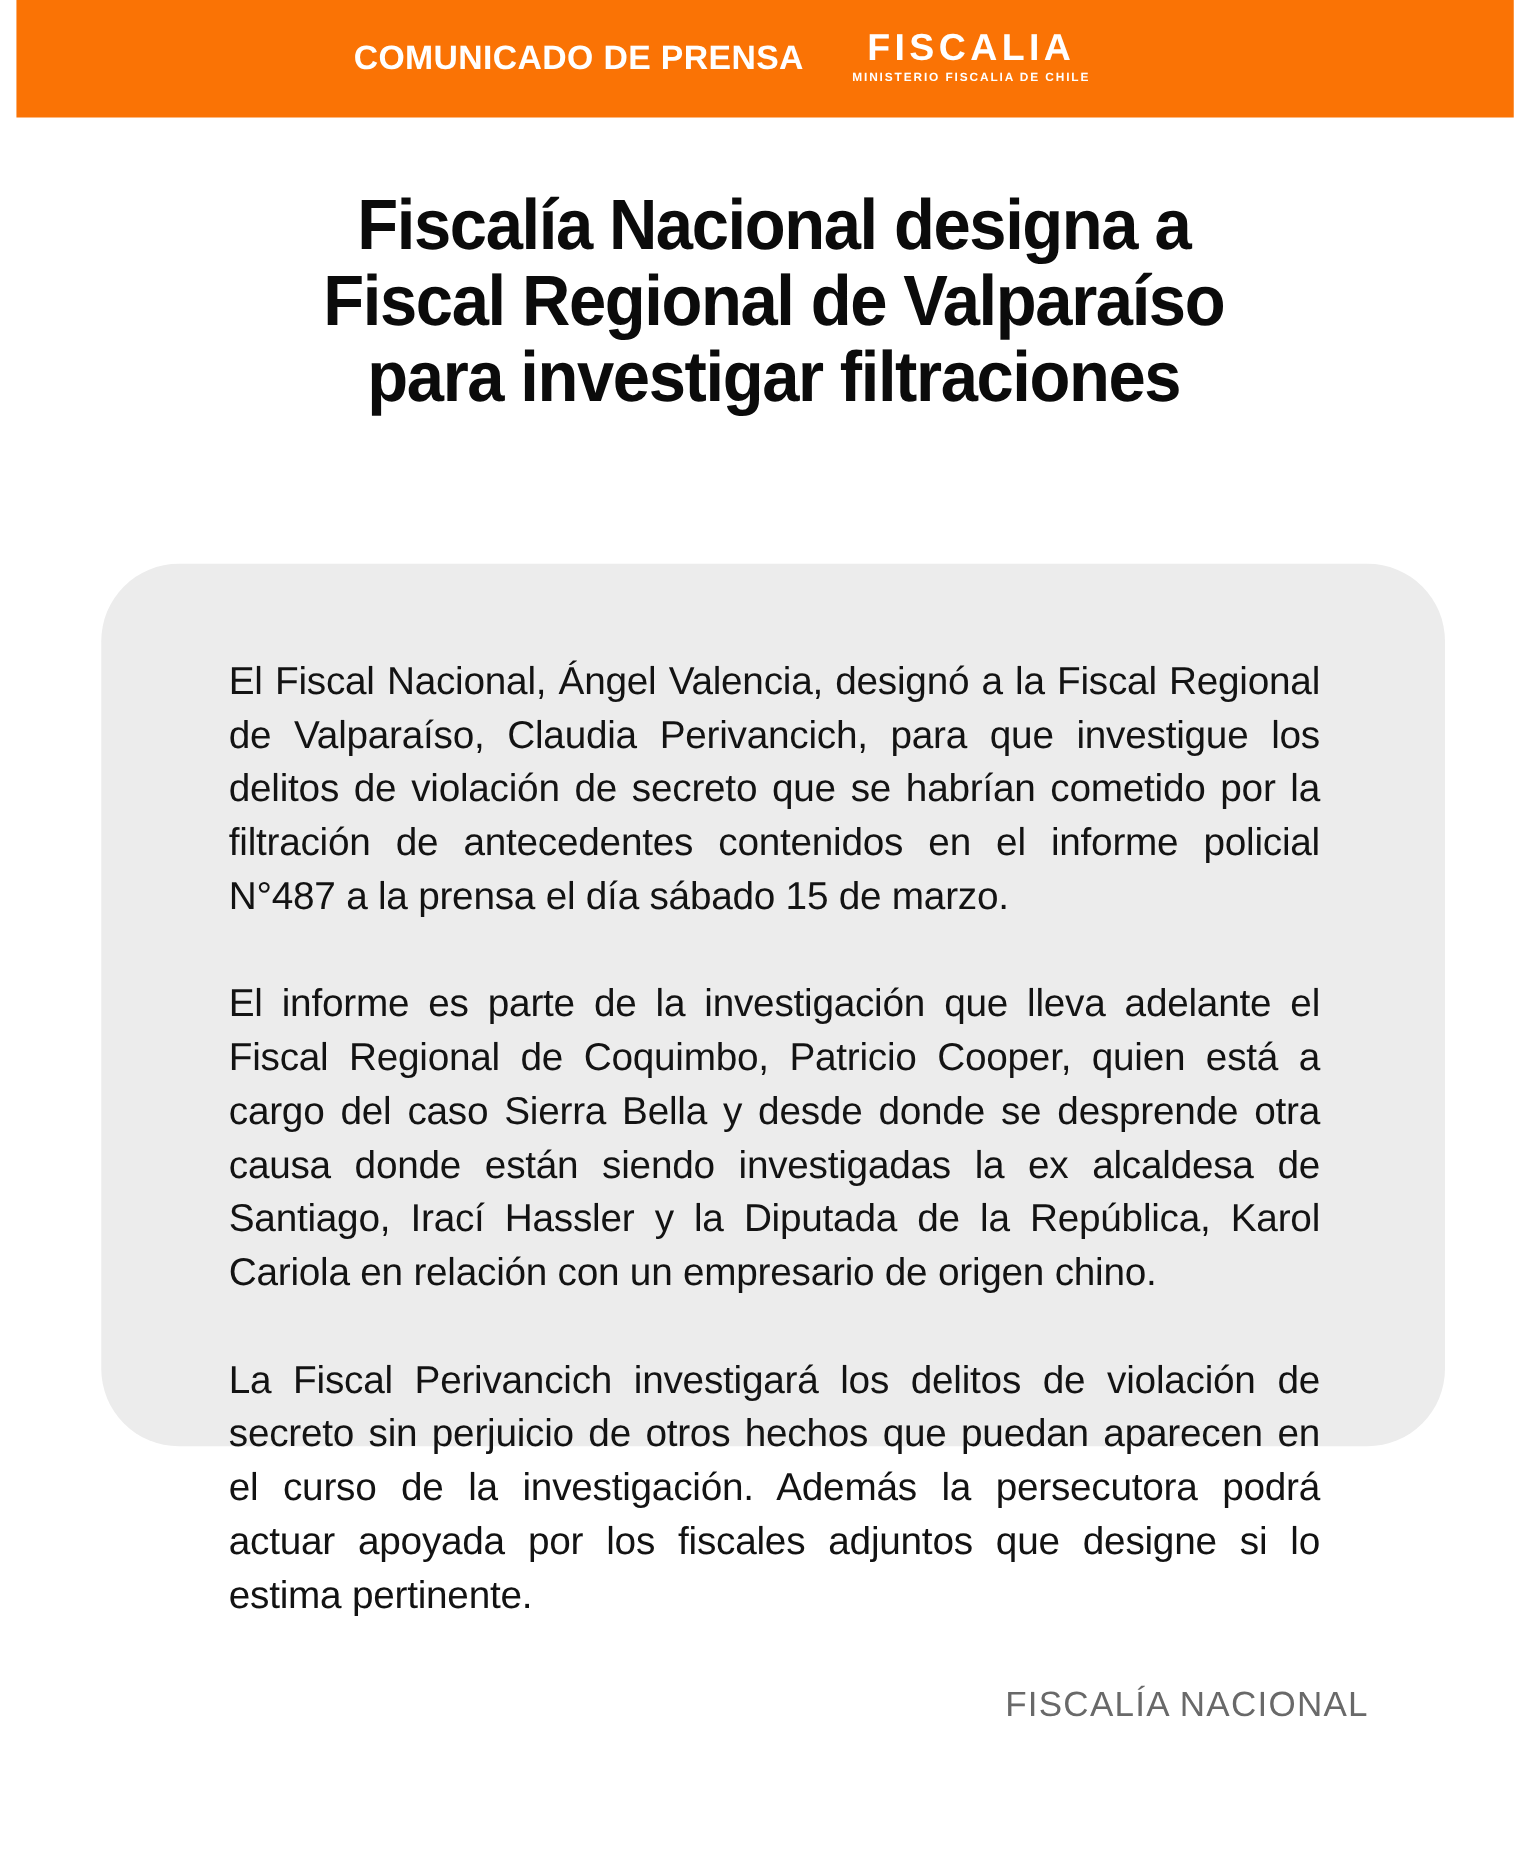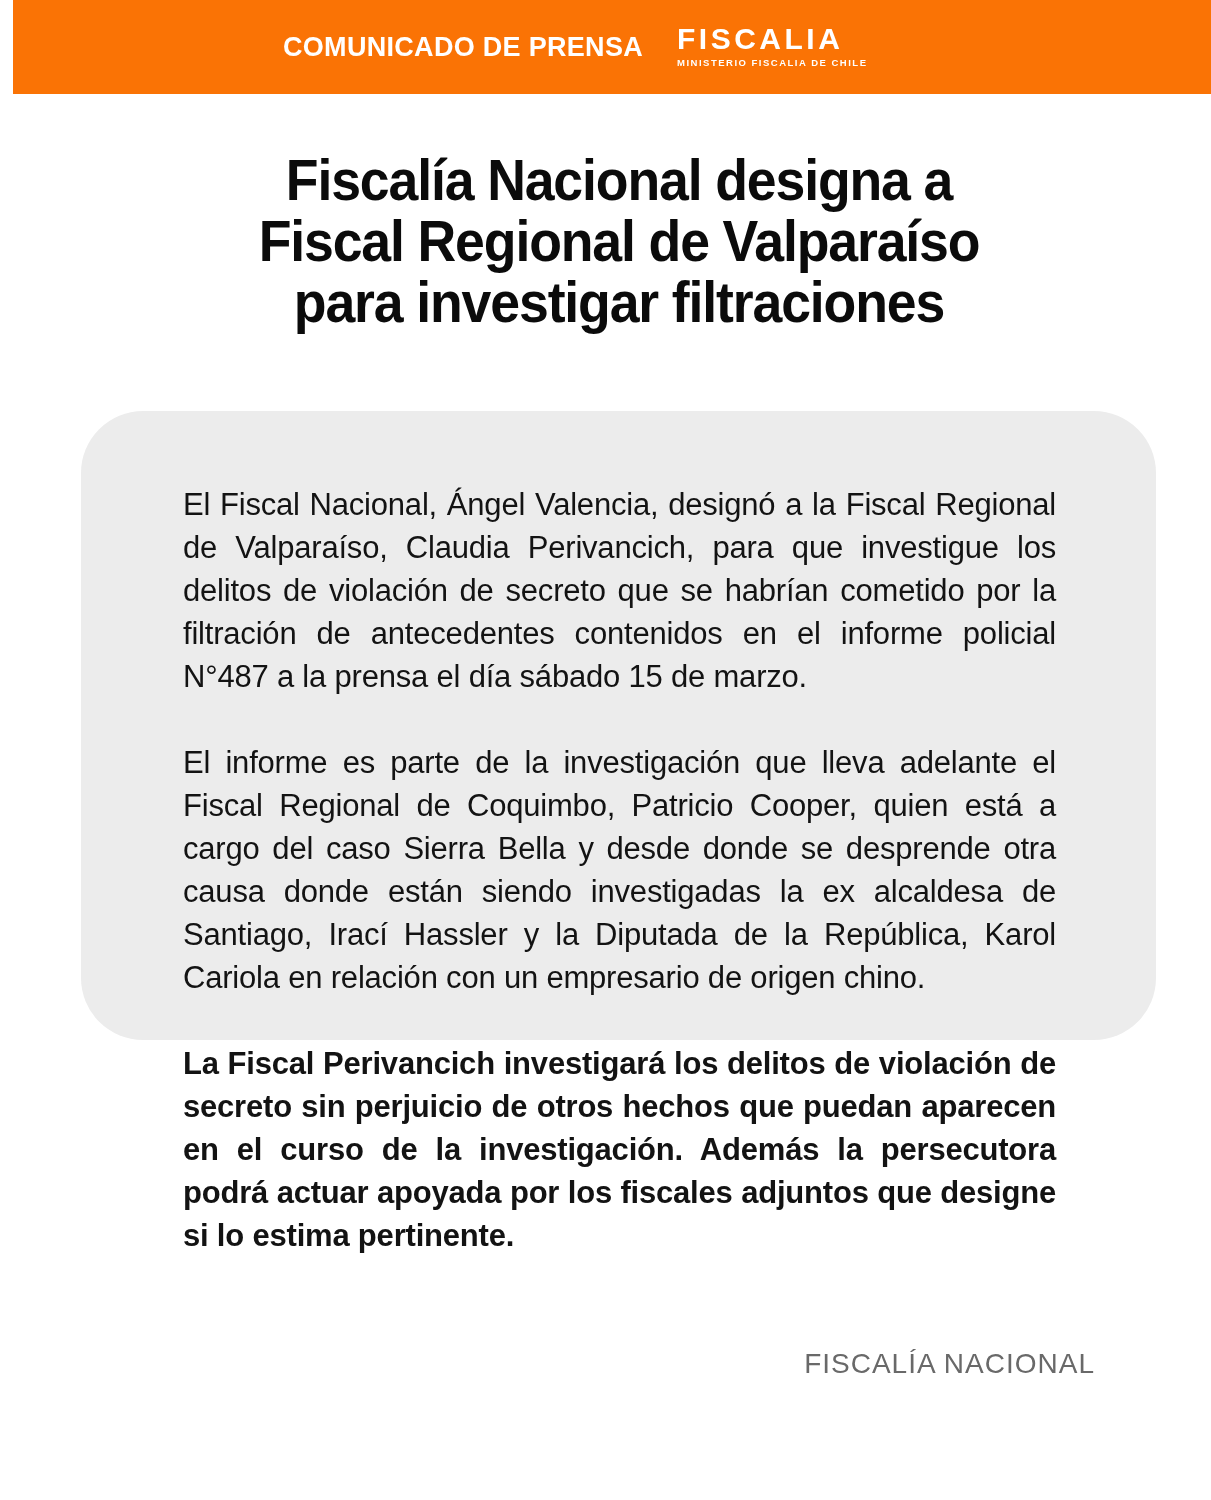--- a/index.html
+++ b/index.html
@@ -32,20 +32,21 @@
     font-size: 27px;
     font-weight: 700;
     letter-spacing: 0.3px;
     white-space: nowrap;
   }
   .logo {
     position: absolute;
     left: 664px;
     top: 24px;
     width: 200px;
+    text-align: center;
     color: #ffffff;
     line-height: 1;
   }
   .logo-name {
     font-size: 30px;
     font-weight: 700;
     letter-spacing: 3.5px;
     white-space: nowrap;
   }
   .logo-subtitle {
@@ -66,39 +67,39 @@
     font-weight: 700;
     letter-spacing: -1.2px;
     transform: scaleX(0.94);
     transform-origin: 50% 0;
   }
   .headline .line { white-space: nowrap; }
   
   .card {
     position: absolute;
     left: 68px;
-    top: 411px;
+    top: 451px;
     width: 1075px;
-    height: 629px;
+    height: 706px;
     box-sizing: border-box;
     background: #ECECEC;
     border-radius: 62px;
     padding: 72px 100px 0 102px;
   }
   .card p {
     margin: 0 0 43px 0;
     font-size: 31px;
     line-height: 43px;
     color: #131313;
     text-align: justify;
     letter-spacing: -0.2px;
     hyphens: auto;
     -webkit-hyphens: auto;
   }
-  .card p:last-child { margin-bottom: 0; font-weight: bold; }
+  .card p:last-child { margin-bottom: 0; }
   
   .signature {
     position: absolute;
     top: 1348px;
     right: 129px;
     font-size: 28px;
     color: #696969;
     letter-spacing: 1px;
     white-space: nowrap;
   }

